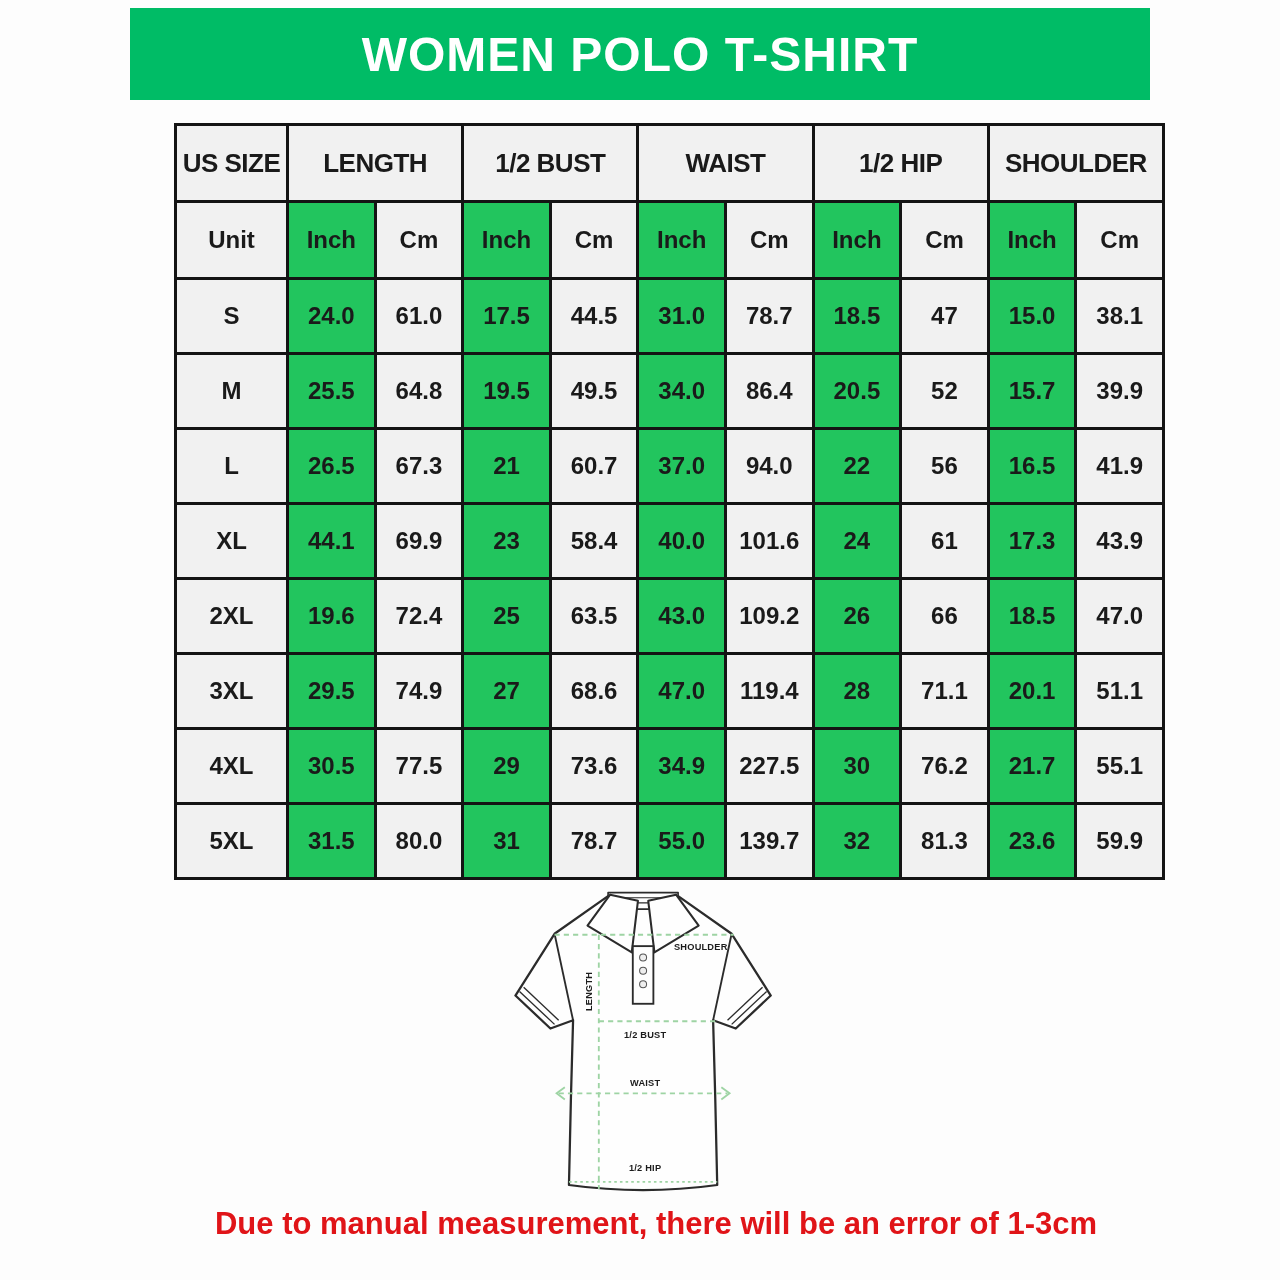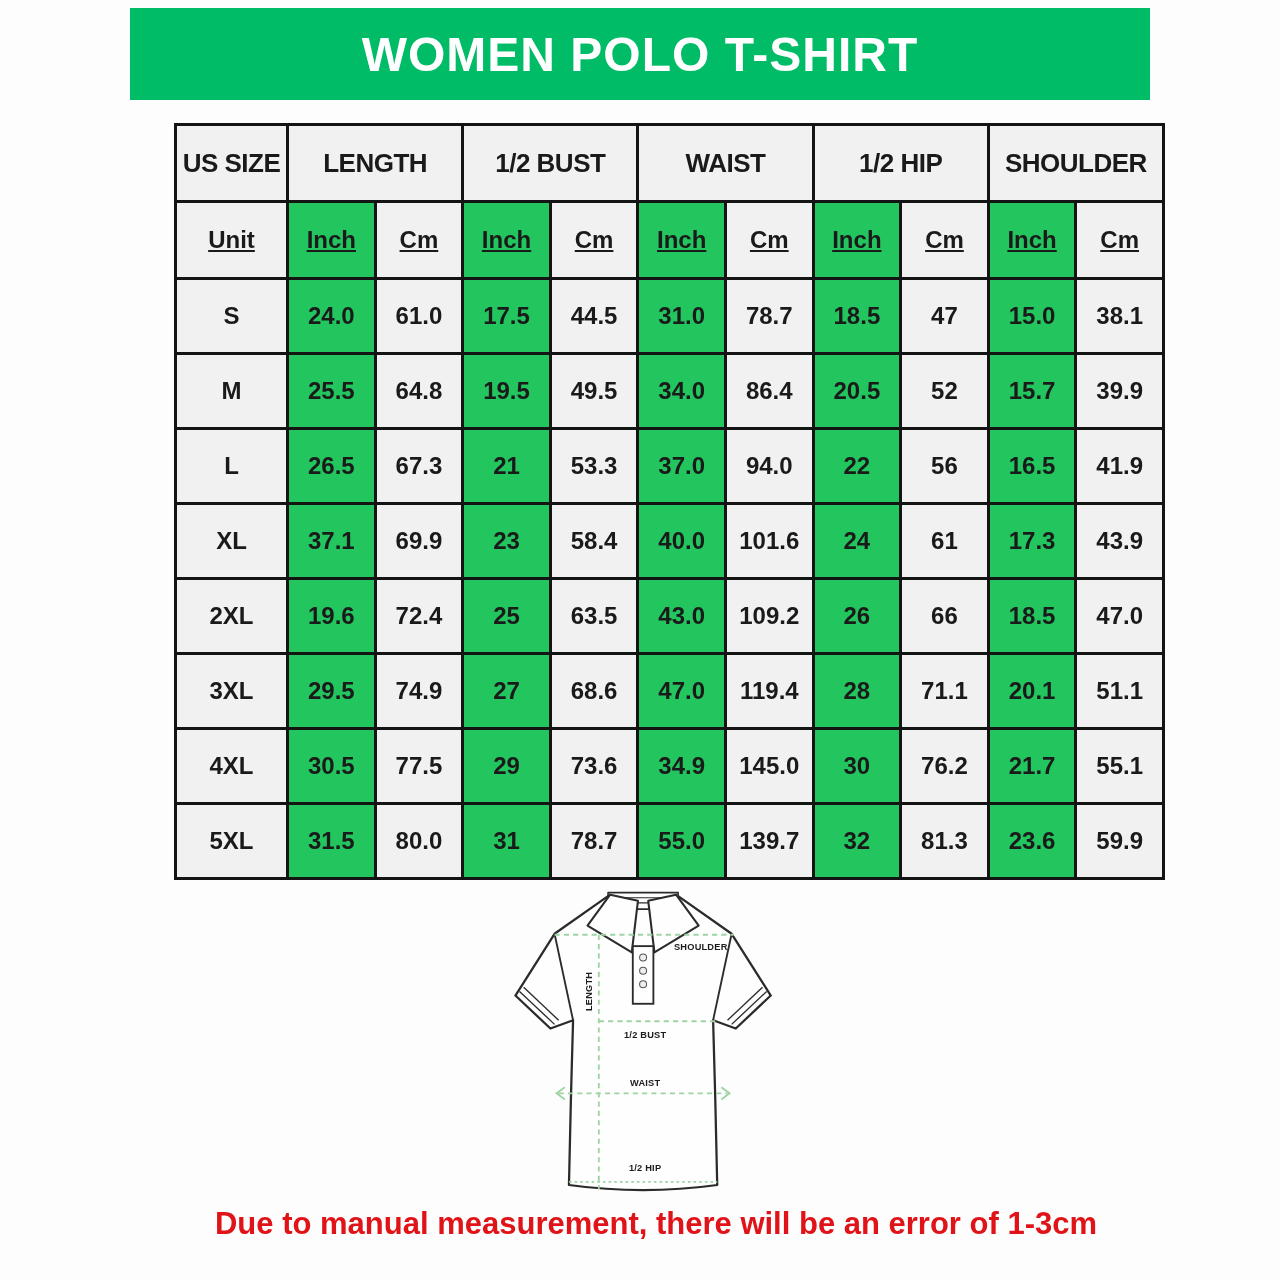--- a/index.html
+++ b/index.html
@@ -43,21 +43,21 @@
     font-weight:700;
     vertical-align:middle;
     overflow:hidden;
   }
   .size-table thead th.group-th {
     height:77px;
     font-size:26px;
     letter-spacing:-0.5px;
     background:var(--cell-gray,#f1f1f1);
   }
-  .size-table thead th.unit-th { height:77px; font-size:24px;text-decoration:underline; }
+  .size-table thead th.unit-th { height:77px; font-size:24px; }
   .size-table tbody td { height:75px; font-size:24px; }
   .shade { background:var(--cell-gray,#f1f1f1); }
   .plain { background:#22c55e; }
   
   .diagram {
     position:absolute; left:0; top:888px; width:1280px; height:318px;
     display:flex; align-items:flex-start; justify-content:center;
   }
   .diagram svg { display:block; }
   .measure-label {
@@ -139,31 +139,31 @@
           <td class="plain">20.5</td>
           <td class="shade">52</td>
           <td class="plain">15.7</td>
           <td class="shade">39.9</td>
         </tr>
         <tr>
           <td class="shade">L</td>
           <td class="plain">26.5</td>
           <td class="shade">67.3</td>
           <td class="plain">21</td>
-          <td class="shade">53.3</td>
+          <td class="shade">60.7</td>
           <td class="plain">37.0</td>
           <td class="shade">94.0</td>
           <td class="plain">22</td>
           <td class="shade">56</td>
           <td class="plain">16.5</td>
           <td class="shade">41.9</td>
         </tr>
         <tr>
           <td class="shade">XL</td>
-          <td class="plain">37.1</td>
+          <td class="plain">44.1</td>
           <td class="shade">69.9</td>
           <td class="plain">23</td>
           <td class="shade">58.4</td>
           <td class="plain">40.0</td>
           <td class="shade">101.6</td>
           <td class="plain">24</td>
           <td class="shade">61</td>
           <td class="plain">17.3</td>
           <td class="shade">43.9</td>
         </tr>
@@ -193,21 +193,21 @@
           <td class="plain">20.1</td>
           <td class="shade">51.1</td>
         </tr>
         <tr>
           <td class="shade">4XL</td>
           <td class="plain">30.5</td>
           <td class="shade">77.5</td>
           <td class="plain">29</td>
           <td class="shade">73.6</td>
           <td class="plain">34.9</td>
-          <td class="shade">145.0</td>
+          <td class="shade">227.5</td>
           <td class="plain">30</td>
           <td class="shade">76.2</td>
           <td class="plain">21.7</td>
           <td class="shade">55.1</td>
         </tr>
         <tr>
           <td class="shade">5XL</td>
           <td class="plain">31.5</td>
           <td class="shade">80.0</td>
           <td class="plain">31</td>

